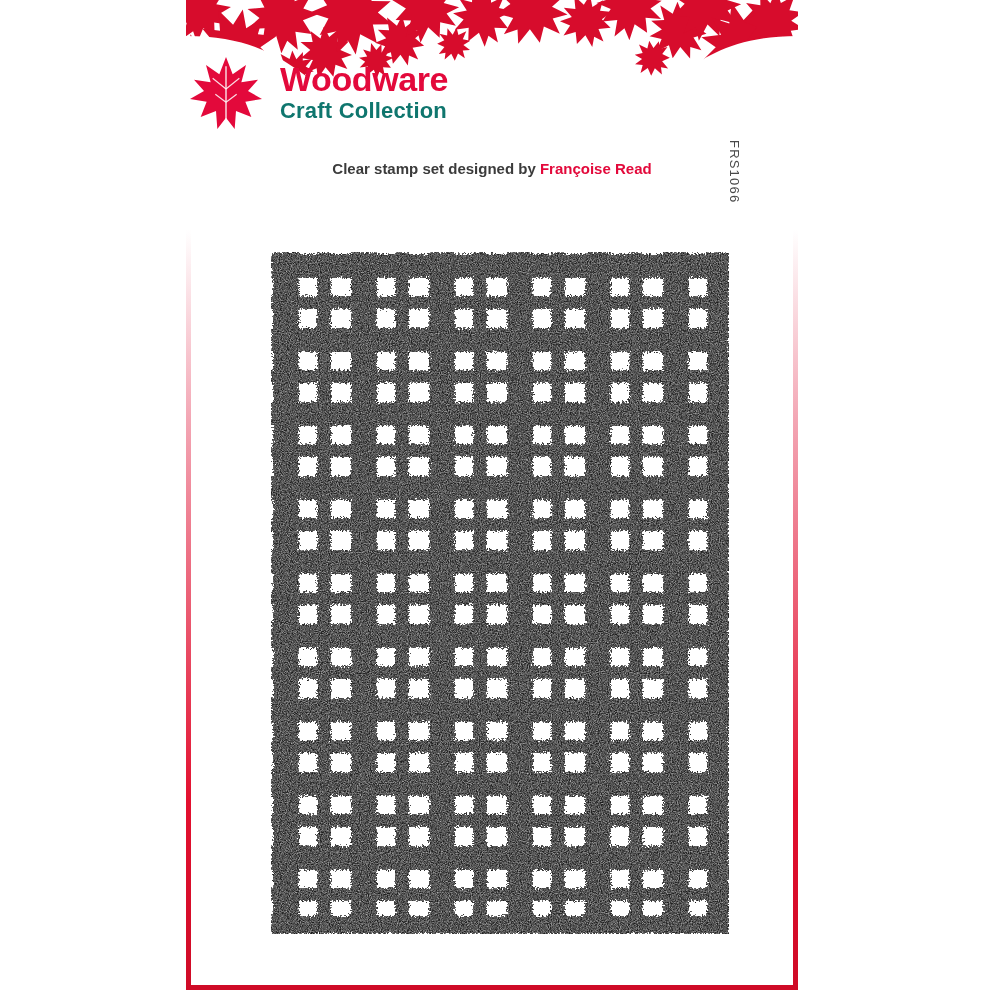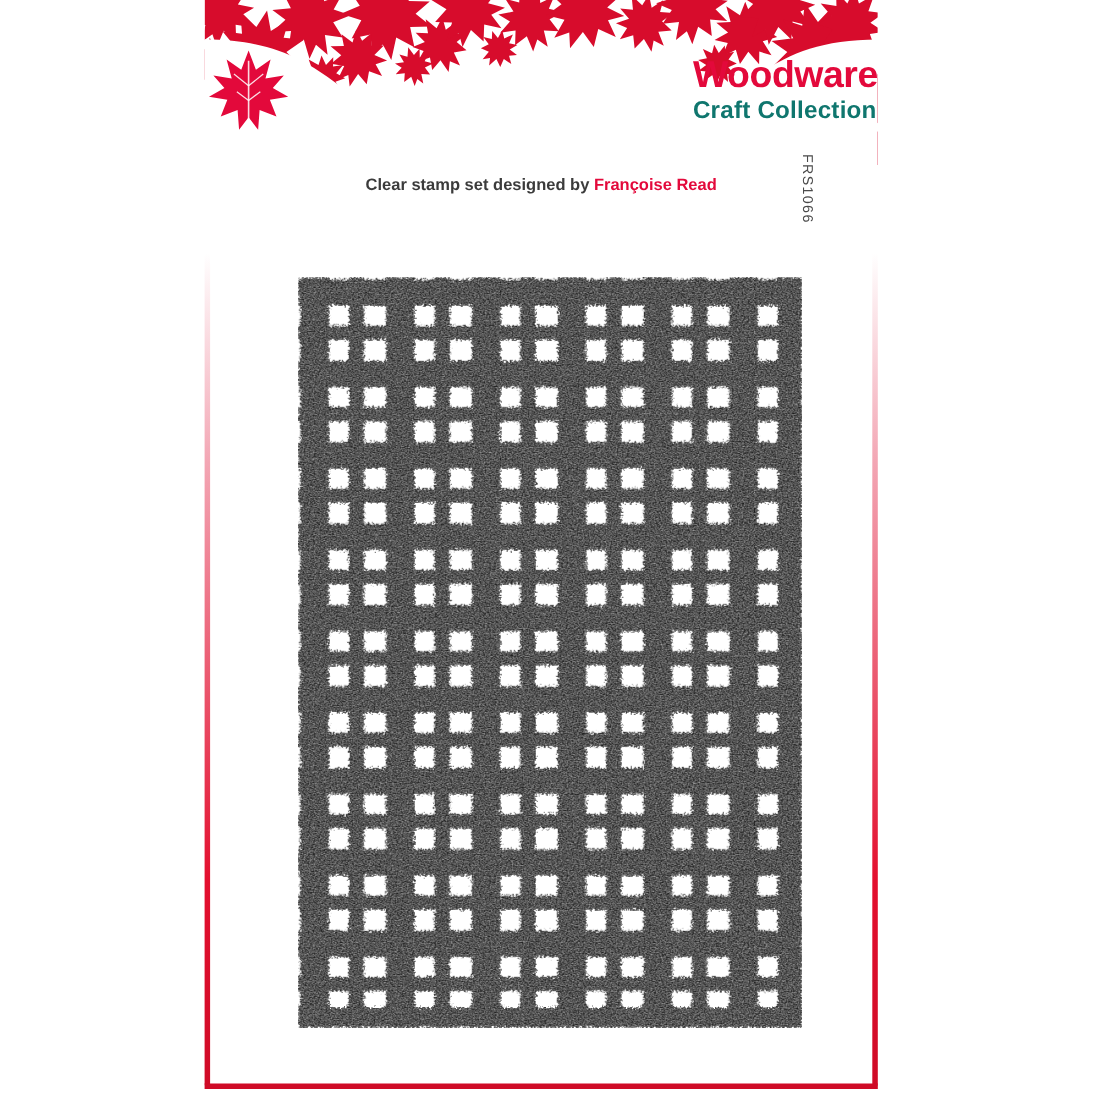--- a/index.html
+++ b/index.html
@@ -69,26 +69,26 @@
     width: 612px;
     height: 150px;
     overflow: hidden;
   }
   .leaf-banner svg { display: block; }
 
   
   .brand-block {
     position: absolute;
     left: 186px;
-    top: 37px;
+    top: 48px;
     width: 612px;
     height: 90px;
     display: flex;
     align-items: center;
-    justify-content: space-between;
+    justify-content: flex-start;
   }
   .brand-logo {
     width: 80px;
     height: 80px;
     margin-right: 14px;
     flex: 0 0 auto;
   }
   .brand-text { display: block; }
   .brand-name {
     font-size: 34px;

